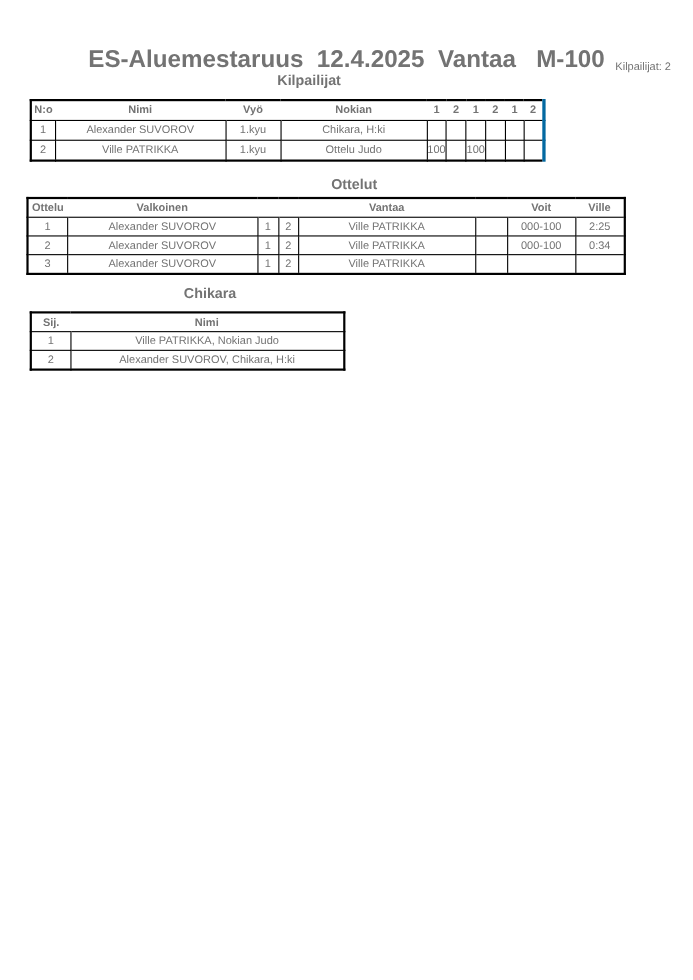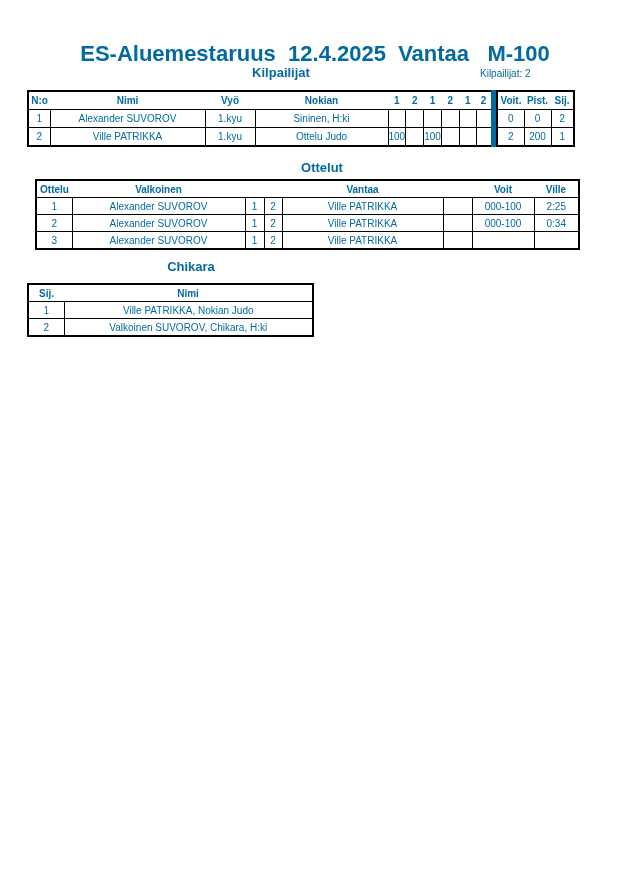--- a/index.html
+++ b/index.html
@@ -1,53 +1,53 @@
 <!DOCTYPE html>
 <html><head>
 <meta charset="utf-8">
 <style>
   html,body { margin:0; padding:0; background:#ffffff; }
   .page {
     position:relative; width:630px; height:891px; background:#ffffff;
-    font-family:"Liberation Sans", sans-serif; color:#0369a1;
+    font-family:"Liberation Sans", sans-serif; color:#737373;
     overflow:hidden;
   }
   .title {
     position:absolute; top:42px; left:0; width:630px;
     text-align:center; font-size:22px; line-height:24px; font-weight:bold;
     white-space:pre;
   }
   .heading {
     position:absolute; transform:translateX(-50%);
     font-size:13px; font-weight:bold; white-space:nowrap;padding-left:42px;
   }
   .count-label {
-    position:absolute; top:68px; left:480px; width:130px;
-    font-size:10px;
+    position:absolute; top:56px; left:480px; width:130px;
+    text-align:right; font-size:10px;
   }
   table.rpt {
     position:absolute; border-collapse:collapse; table-layout:fixed;
     border:2px solid #000; background:#fff;
   }
   table.rpt th {
     font-size:10px; font-weight:bold; padding:0; text-align:center;
     border:0; border-bottom:1px solid #000;
     white-space:nowrap; overflow:hidden; vertical-align:middle;
   }
   table.rpt td {
     font-size:10px; font-weight:normal; padding:0; text-align:center;
     border:1px solid #000;
     white-space:nowrap; overflow:hidden; vertical-align:middle;
   }
   .t1 th,.t1 td { height:17px; }
   .t2 th,.t2 td { height:16px; }
   .t3 th,.t3 td { height:16px; }
-  #t1a { left:27px; top:90px;  border-right:7px solid #0369a1; }
+  #t1a { left:27px; top:90px;  border-right:3px solid #0369a1; }
   #t1b { left:496px; top:90px; }
-  #t2  { left:35px; top:179px; }
+  #t2  { left:24px; top:179px; }
   #t3  { left:27px; top:283px; }
   .L   { text-align:left; padding-left:5px; }
   .thL { text-align:left; padding-left:2px; }
   .bold { font-weight:bold; }
 </style>
 </head>
 <body>
 
 <div class="page">
 
@@ -80,21 +80,21 @@
       <th>2</th>
       <th>1</th>
       <th>2</th>
       <th>1</th>
       <th>2</th>
     </tr>
     <tr>
       <td>1</td>
       <td class="L">Alexander SUVOROV</td>
       <td>1.kyu</td>
-      <td class="L">Sininen, H:ki</td>
+      <td class="L">Chikara, H:ki</td>
       <td></td>
       <td></td>
       <td></td>
       <td></td>
       <td></td>
       <td></td>
     </tr>
     <tr>
       <td>2</td>
       <td class="L">Ville PATRIKKA</td>
@@ -103,44 +103,20 @@
       <td>100</td>
       <td></td>
       <td>100</td>
       <td></td>
       <td></td>
       <td></td>
     </tr>
   </tbody>
     </table>
 
-  <table class="rpt t1" id="t1b">
-    <colgroup>
-        <col style="width:27px">
-        <col style="width:27px">
-        <col style="width:23px">
-      </colgroup>
-    <tbody>
-        <tr>
-      <th>Voit.</th>
-      <th>Pist.</th>
-      <th>Sij.</th>
-    </tr>
-    <tr>
-      <td>0</td>
-      <td>0</td>
-      <td>2</td>
-    </tr>
-    <tr>
-      <td>2</td>
-      <td>200</td>
-      <td>1</td>
-    </tr>
-  </tbody>
-    </table>
 
   <div class="heading" style="top:160px; left:301px;text-align:right;">Ottelut</div>
 
   <table class="rpt t2" id="t2">
     <colgroup>
       <col style="width:36px">
         <col style="width:173px">
         <col style="width:19px">
         <col style="width:18px">
       <col style="width:161px">
@@ -203,18 +179,18 @@
         <tr>
       <th>Sij.</th>
       <th>Nimi</th>
     </tr>
     <tr>
       <td>1</td>
       <td class="L">Ville PATRIKKA, Nokian Judo</td>
     </tr>
     <tr>
       <td>2</td>
-      <td class="L">Valkoinen SUVOROV, Chikara, H:ki</td>
+      <td class="L">Alexander SUVOROV, Chikara, H:ki</td>
     </tr>
   </tbody>
     </table>
 
 </div>
 
 </body></html>

